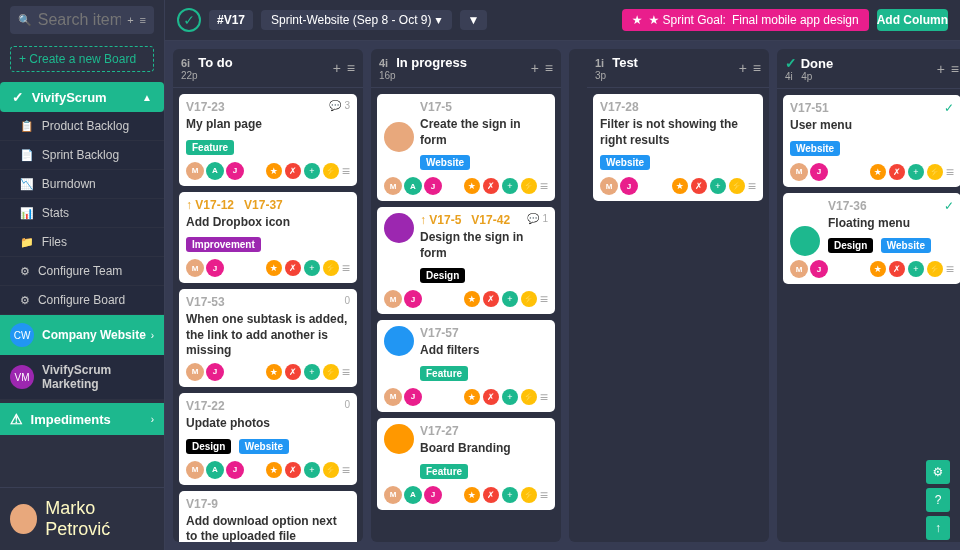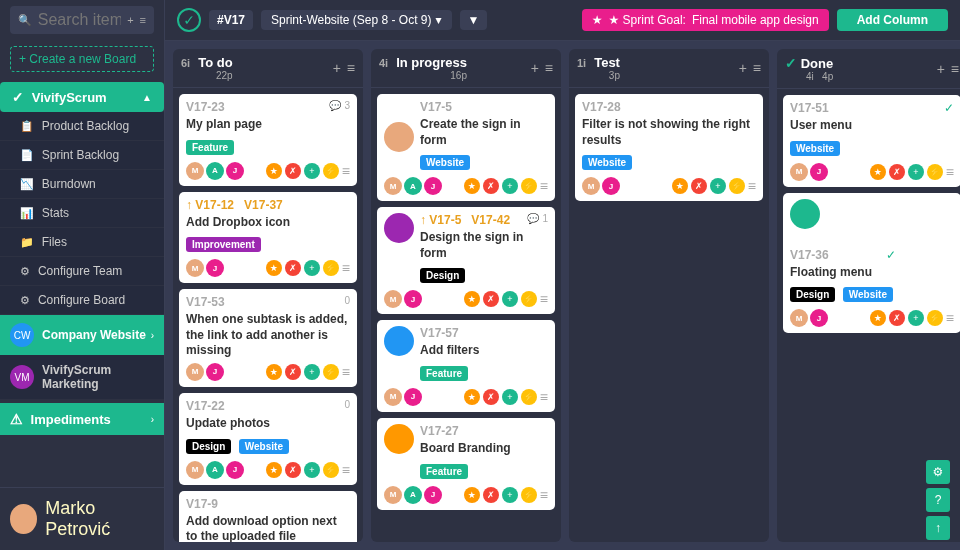--- a/index.html
+++ b/index.html
@@ -181,21 +181,21 @@
       background: #e91e8c;
       border-radius: 4px;
       padding: 4px 10px;
       font-size: 12px;
       color: #fff;
       display: flex; align-items: center; gap: 6px;
     }
     .add-column-btn {
       background: #1db88e;
       border-radius: 4px;
-      padding: 4px 20px;
+      padding: 4px 0;
       font-size: 12px;
       color: #fff;
       cursor: pointer;
       font-weight: 600;
       border: none;
     }
 
     
     #board {
       display: flex;
@@ -215,21 +215,21 @@
       max-height: 100%;
     }
     .column-header {
       display: flex;
       align-items: center;
       justify-content: space-between;
       padding: 6px 8px;
       border-bottom: 1px solid #3a3f55;
       flex-shrink: 0;
     }
-    .column-title-area { display: flex; flex-direction: column; text-align: right; }
+    .column-title-area { display: flex; flex-direction: column; }
     .column-title { font-size: 13px; font-weight: 700; color: #fff; display: flex; align-items: center; gap: 4px; }
     .column-count { font-size: 10px; color: #aaa; }
     .column-actions { display: flex; gap: 6px; align-items: center; }
     .col-action-btn { color: #aaa; font-size: 14px; cursor: pointer; background: none; border: none; }
     .col-check { color: #1db88e; font-size: 14px; }
 
     .column-cards {
       flex: 1;
       overflow-y: auto;
       padding: 6px;
@@ -672,21 +672,21 @@
               <button class="card-icon-btn ci-teal">+</button>
               <button class="card-icon-btn ci-yellow">⚡</button>
               <span class="card-menu">≡</span>
             </div>
           </div>
         </div>
 
       </div>
     </div>
 
-    <div class="column" style="width:200px;min-width:200px;">
+    <div class="column" style="width:200px;min-width:200px;padding-left:18px;">
       <div class="column-header">
         <div class="column-title-area">
           <div class="column-title">
             <span style="font-size:11px;color:#aaa;">1i</span>
             <span style="font-size:11px;color:#aaa;"> </span>
             <span>Test</span>
           </div>
           <div class="column-count">3p</div>
         </div>
         <div class="column-actions">
@@ -754,21 +754,21 @@
               <button class="card-icon-btn ci-orange">★</button>
               <button class="card-icon-btn ci-red">✗</button>
               <button class="card-icon-btn ci-teal">+</button>
               <button class="card-icon-btn ci-yellow">⚡</button>
               <span class="card-menu">≡</span>
             </div>
           </div>
         </div>
 
         <div class="card">
-          <div style="display:flex;gap:19px;align-items:flex-start;flex-direction:column;">
+          <div style="display:flex;gap:8px;align-items:flex-end;">
             <div style="width:30px;height:30px;border-radius:50%;background:#1db88e;flex-shrink:0;"></div>
             <div style="flex:1;">
               <div class="card-header">
                 <span class="card-id">V17-36</span>
                 <span style="color:#1db88e;font-size:12px;">✓</span>
               </div>
               <div class="card-title">Floating menu</div>
               <div>
                 <span class="tag tag-design">Design</span>
                 <span class="tag tag-website">Website</span>

